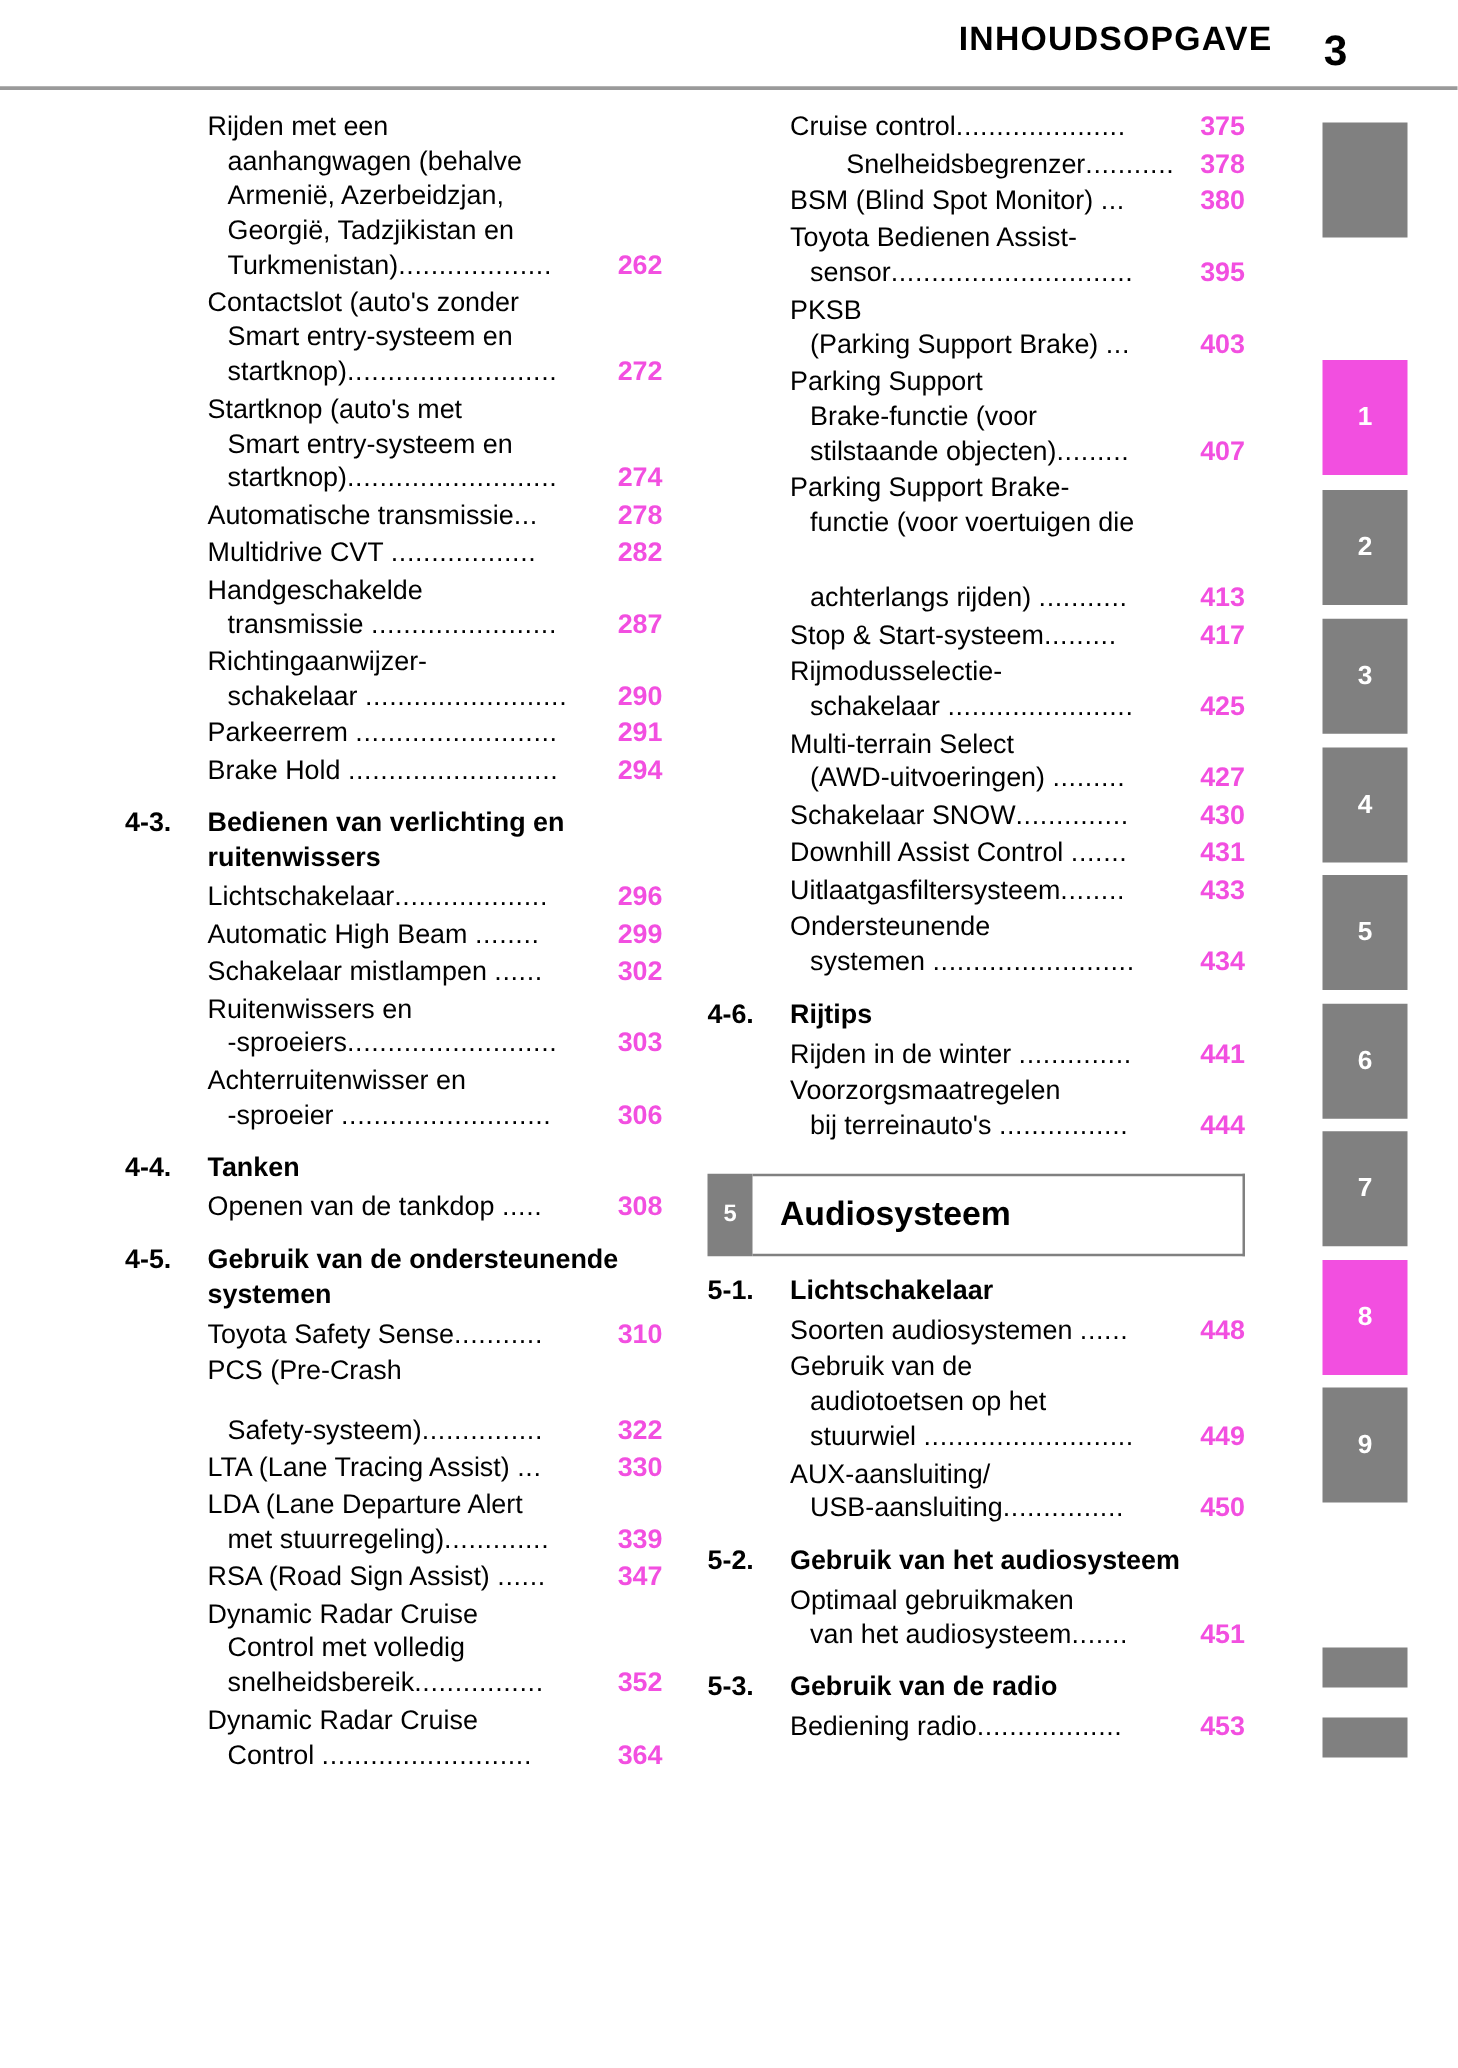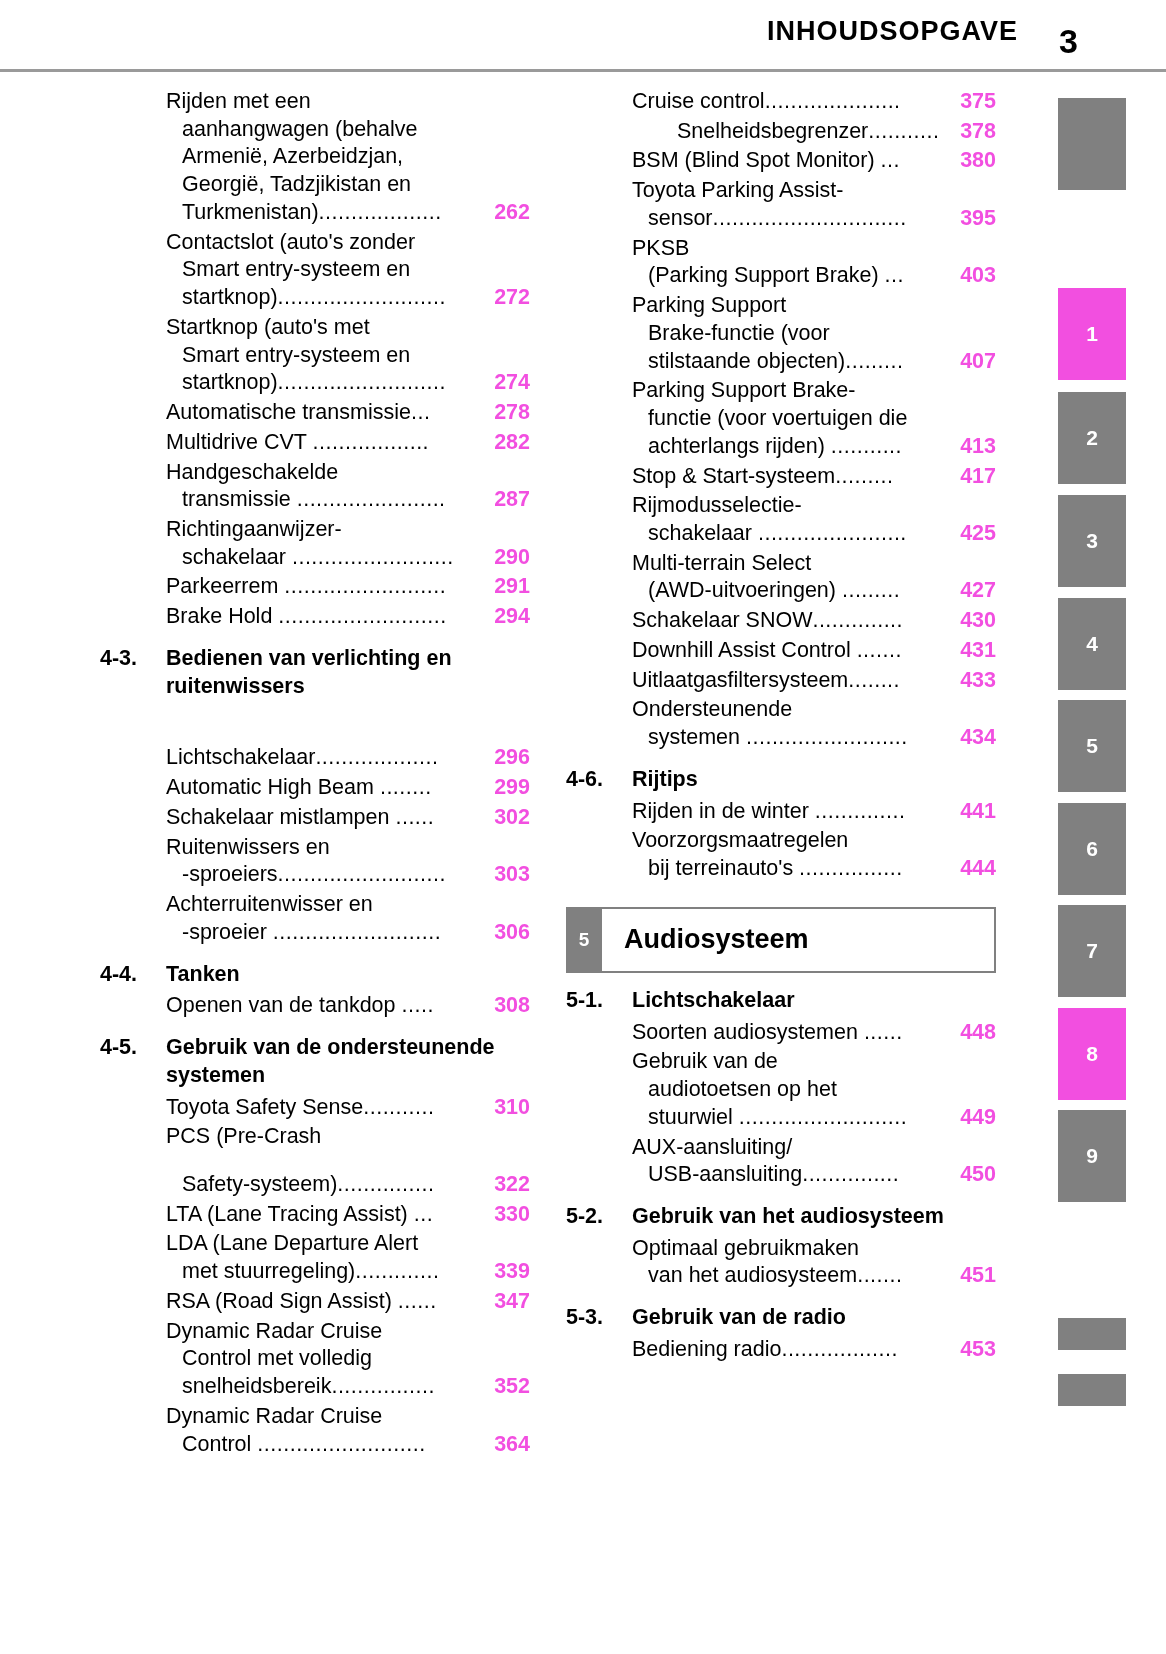--- a/index.html
+++ b/index.html
@@ -227,21 +227,21 @@
       </div>
     </div>
     <div class="sec-head">
       <div class="sec-num">4-3.</div>
       <div class="sec-title">Bedienen van verlichting en ruitenwissers</div>
     </div>
     <div class="entry">
       <div style="padding-left: 0px; display: flex; align-items: baseline;">
         <span class="txt" style="white-space: pre;">Lichtschakelaar</span>
         <span class="dots" style="flex: 1 1 auto; overflow: hidden; white-space: nowrap;">...................</span>
-        <span class="pg" style="flex: 0 0 auto; margin-top: 40px;">296</span>
+        <span class="pg" style="flex: 0 0 auto;">296</span>
       </div>
     </div>
     <div class="entry">
       <div style="padding-left: 0px; display: flex; align-items: baseline;">
         <span class="txt" style="white-space: pre;">Automatic High Beam </span>
         <span class="dots" style="flex: 1 1 auto; overflow: hidden; white-space: nowrap;">........</span>
         <span class="pg" style="flex: 0 0 auto;">299</span>
       </div>
     </div>
     <div class="entry">
@@ -354,21 +354,21 @@
       </div>
     </div>
     <div class="entry">
       <div style="padding-left: 0px; display: flex; align-items: baseline;">
         <span class="txt" style="white-space: pre;">BSM (Blind Spot Monitor) </span>
         <span class="dots" style="flex: 1 1 auto; overflow: hidden; white-space: nowrap;">...</span>
         <span class="pg" style="flex: 0 0 auto;">380</span>
       </div>
     </div>
     <div class="entry">
-      <div style="padding-left: 0px;">Toyota Parking Assist-</div>
+      <div style="padding-left: 0px;">Toyota Bedienen Assist-</div>
       <div style="padding-left: 16px; display: flex; align-items: baseline;">
         <span class="txt" style="white-space: pre;">sensor</span>
         <span class="dots" style="flex: 1 1 auto; overflow: hidden; white-space: nowrap;">..............................</span>
         <span class="pg" style="flex: 0 0 auto;">395</span>
       </div>
     </div>
     <div class="entry">
       <div style="padding-left: 0px;">PKSB</div>
       <div style="padding-left: 16px; display: flex; align-items: baseline;">
         <span class="txt" style="white-space: pre;">(Parking Support Brake) </span>
@@ -384,21 +384,21 @@
         <span class="dots" style="flex: 1 1 auto; overflow: hidden; white-space: nowrap;">.........</span>
         <span class="pg" style="flex: 0 0 auto;">407</span>
       </div>
     </div>
     <div class="entry">
       <div style="padding-left: 0px;">Parking Support Brake-</div>
       <div style="padding-left: 16px;">functie (voor voertuigen die</div>
       <div style="padding-left: 16px; display: flex; align-items: baseline;">
         <span class="txt" style="white-space: pre;">achterlangs rijden) </span>
         <span class="dots" style="flex: 1 1 auto; overflow: hidden; white-space: nowrap;">...........</span>
-        <span class="pg" style="flex: 0 0 auto;">413</span>
+        <span class="pg" style="flex: 0 0 auto; margin-top: 32px;">413</span>
       </div>
     </div>
     <div class="entry">
       <div style="padding-left: 0px; display: flex; align-items: baseline;">
         <span class="txt" style="white-space: pre;">Stop &amp; Start-systeem</span>
         <span class="dots" style="flex: 1 1 auto; overflow: hidden; white-space: nowrap;">.........</span>
         <span class="pg" style="flex: 0 0 auto;">417</span>
       </div>
     </div>
     <div class="entry">

